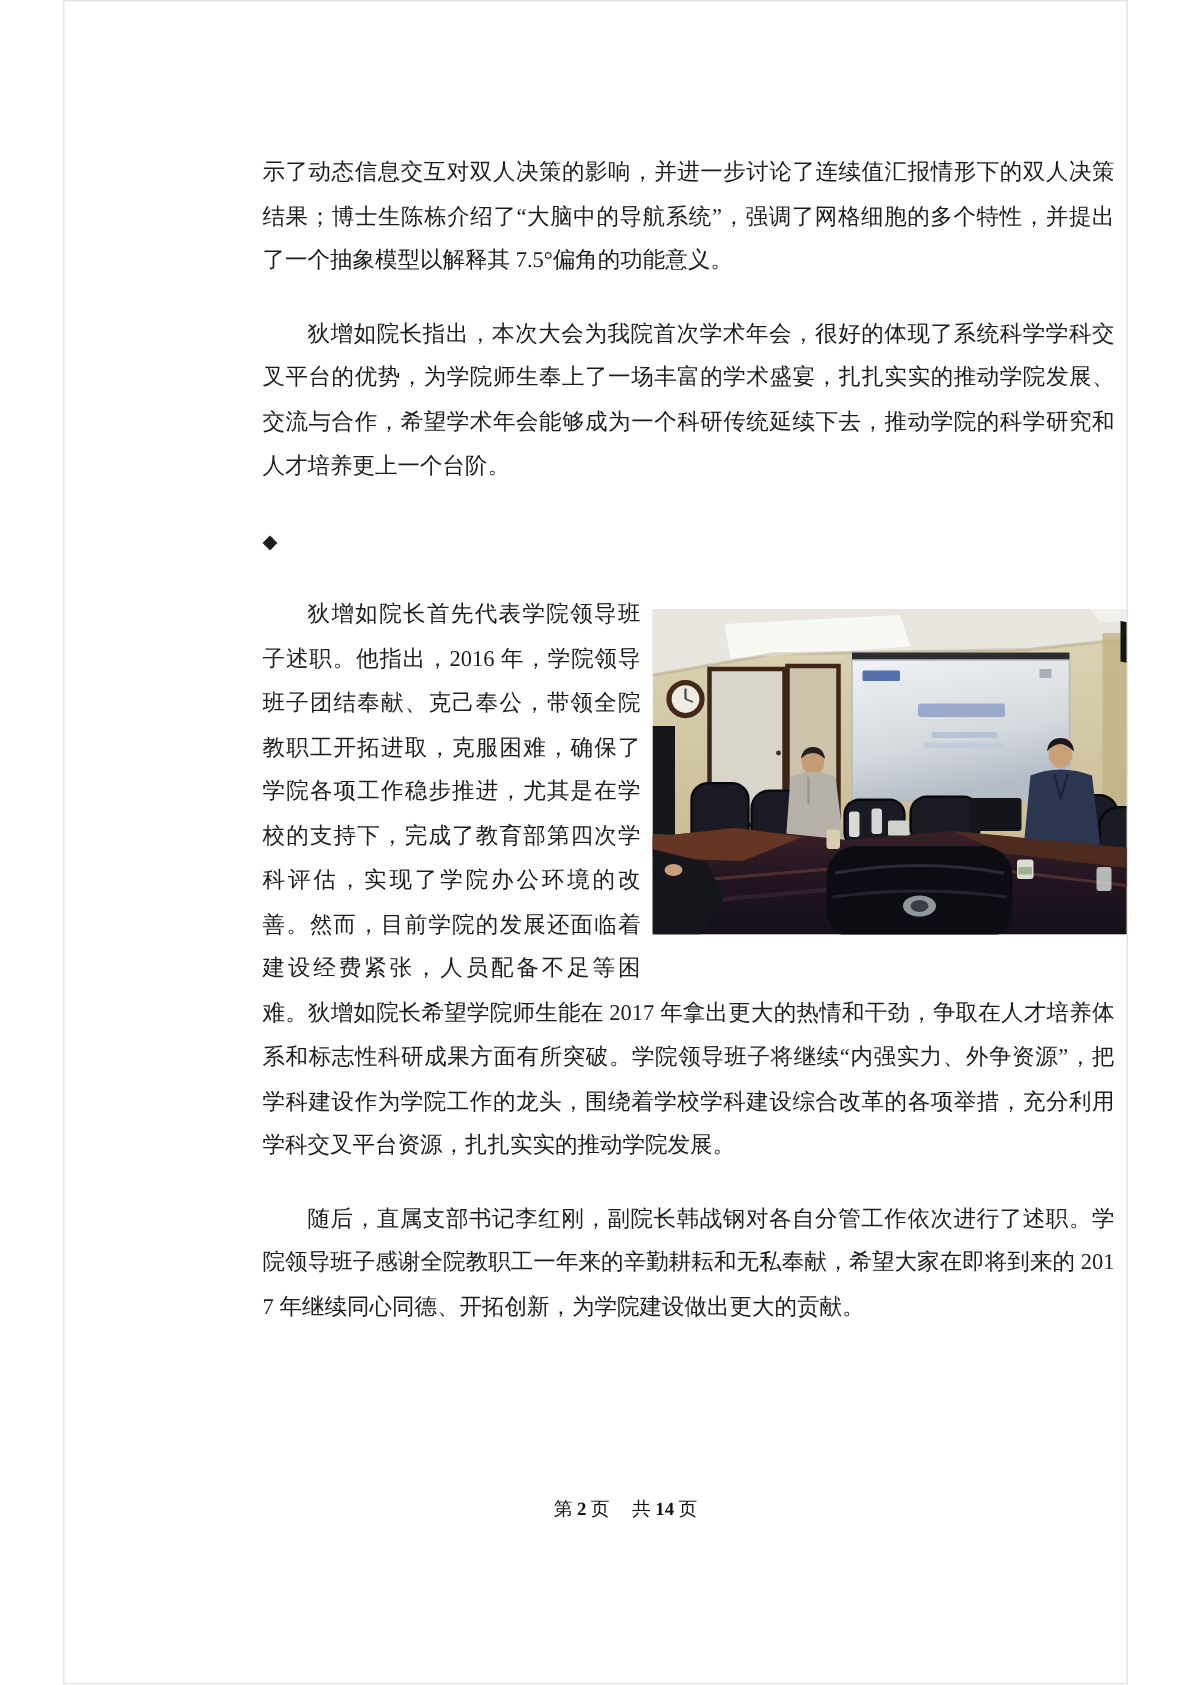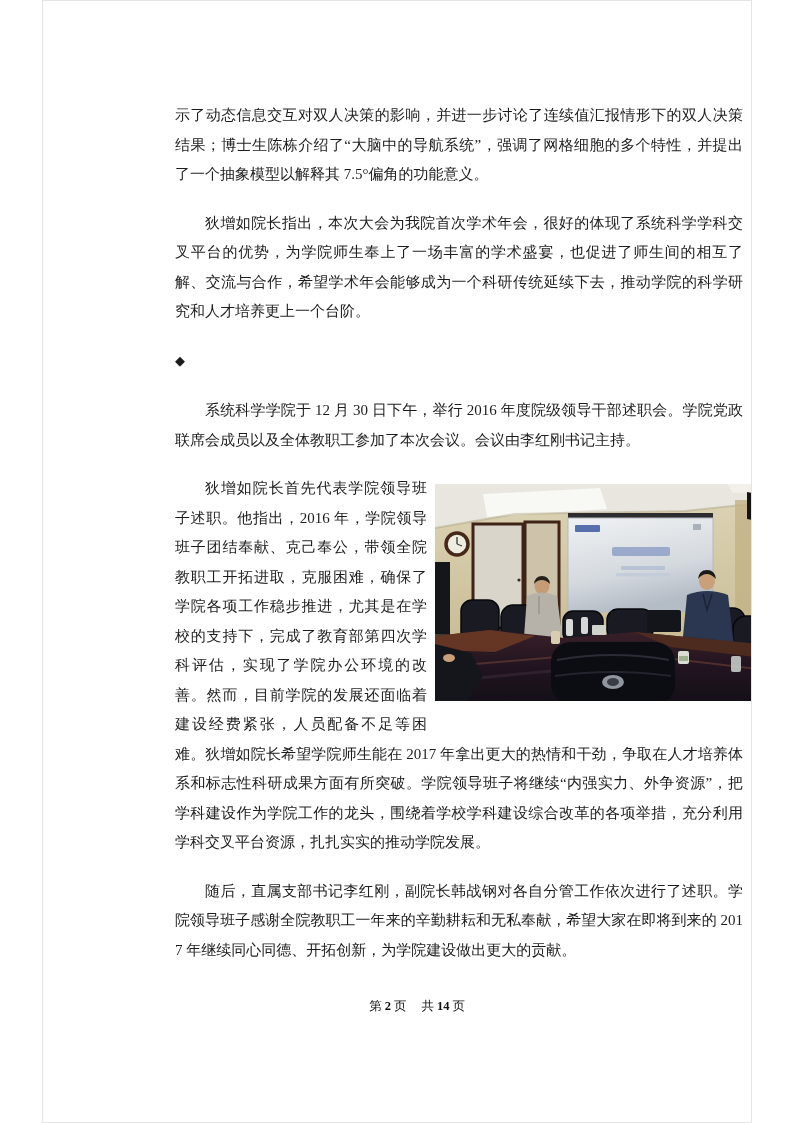--- a/index.html
+++ b/index.html
@@ -67,27 +67,26 @@
   .footer .of { margin-left: 12px; }
 </style>
 </head>
 <body>
 
 <div class="page">
   <div class="content">
 
     <p class="para">示了动态信息交互对双人决策的影响，并进一步讨论了连续值汇报情形下的双人决策结果；博士生陈栋介绍了“大脑中的导航系统”，强调了网格细胞的多个特性，并提出了一个抽象模型以解释其 7.5°偏角的功能意义。</p>
 
-    <p class="para indent">狄增如院长指出，本次大会为我院首次学术年会，很好的体现了系统科学学科交叉平台的优势，为学院师生奉上了一场丰富的学术盛宴，也促进了师生间的相互了解、交流与合作，希望学术年会能够成为一个科研传统延续下去，推动学院的科学研究和人才培养更上一个台阶。</p>
+    <p class="para indent">狄增如院长指出，本次大会为我院首次学术年会，很好的体现了系统科学学科交叉平台的优势，为学院师生奉上了一场丰富的学术盛宴，扎扎实实的推动学院发展、交流与合作，希望学术年会能够成为一个科研传统延续下去，推动学院的科学研究和人才培养更上一个台阶。</p>
 
     <h2 class="heading">
       <span class="diamond">◆</span>
     </h2>
 
-    <p class="para indent">系统科学学院于 12 月 30 日下午，举行 2016 年度院级领导干部述职会。学院党政联席会成员以及全体教职工参加了本次会议。会议由李红刚书记主持。</p>
 
     <div class="para indent wrap-para">
       <span class="photo-float">
         <svg viewBox="0 0 345 217" preserveAspectRatio="none">
           <defs>
             <linearGradient id="screenGrad" x1="0" y1="0" x2="0.3" y2="1">
               <stop offset="0" stop-color="#f0f2f4"></stop>
               <stop offset="0.65" stop-color="#d4d9de"></stop>
               <stop offset="1" stop-color="#b4bcc6"></stop>
             </linearGradient>

